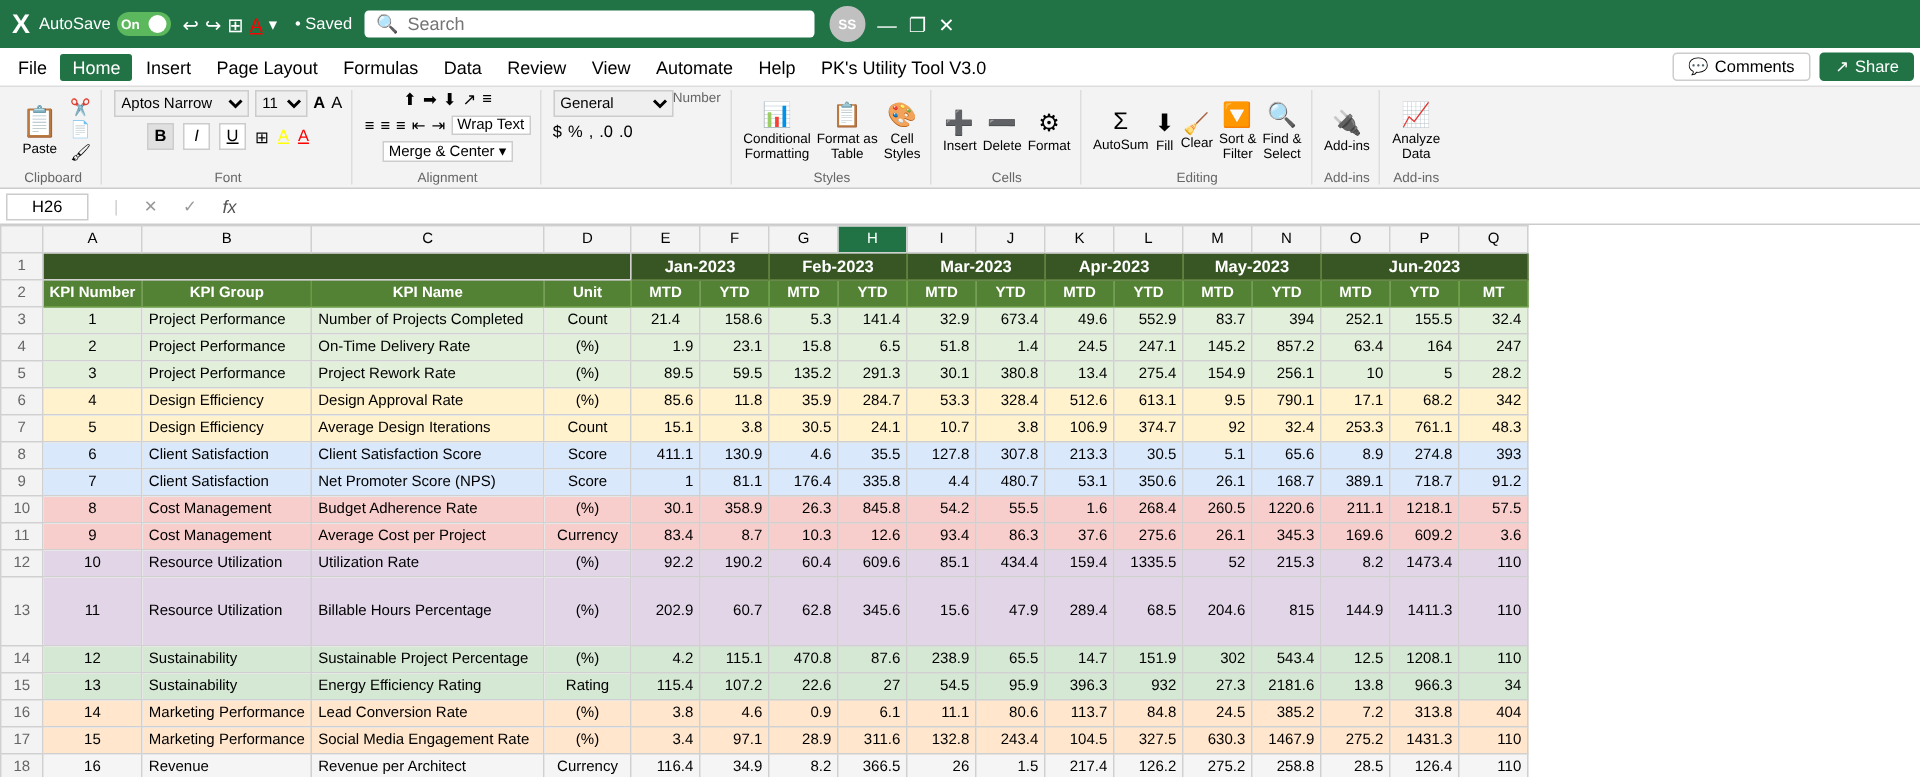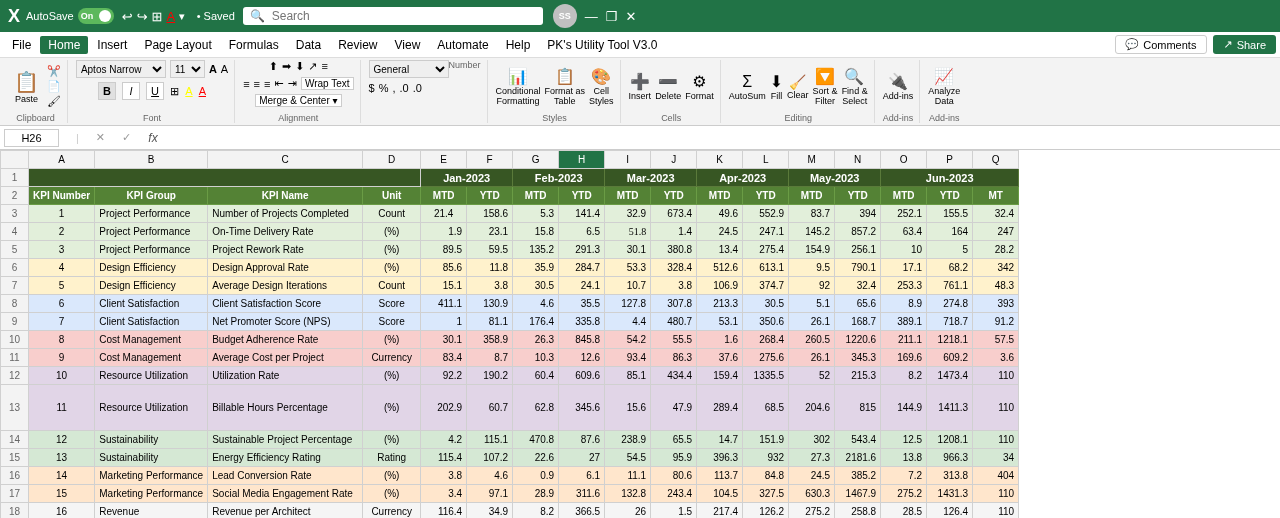--- a/index.html
+++ b/index.html
@@ -359,21 +359,21 @@
         <tr>
     <td style="background:#f3f3f3;text-align:center;border:1px solid #d0d0d0;font-size:10px;color:#666;height:18px;">4</td>
     <td style="text-align:center;padding:1px 4px;font-size:10px;border:1px solid #d0d0d0;background:#e2efda;overflow:hidden;text-overflow:ellipsis;white-space:nowrap;">2</td>
     <td style="padding:1px 4px;font-size:10px;border:1px solid #d0d0d0;background:#e2efda;overflow:hidden;text-overflow:ellipsis;white-space:nowrap;" title="Project Performance">Project Performance</td>
     <td style="padding:1px 4px;font-size:10px;border:1px solid #d0d0d0;background:#e2efda;overflow:hidden;text-overflow:ellipsis;white-space:nowrap;" title="On-Time Delivery Rate">On-Time Delivery Rate</td>
     <td style="text-align:center;padding:1px 4px;font-size:10px;border:1px solid #d0d0d0;background:#e2efda;overflow:hidden;text-overflow:ellipsis;white-space:nowrap;">(%)</td>
     <td style="text-align:right;padding:1px 4px;font-size:10px;border:1px solid #d0d0d0;background:#e2efda;">1.9</td>
     <td style="text-align:right;padding:1px 4px;font-size:10px;border:1px solid #d0d0d0;background:#e2efda;">23.1</td>
     <td style="text-align:right;padding:1px 4px;font-size:10px;border:1px solid #d0d0d0;background:#e2efda;">15.8</td>
     <td style="text-align:right;padding:1px 4px;font-size:10px;border:1px solid #d0d0d0;background:#e2efda;">6.5</td>
-    <td style="text-align:right;padding:1px 4px;font-size:10px;border:1px solid #d0d0d0;background:#e2efda;font-family:Liberation Serif, serif;">51.8</td>
+    <td style="text-align:right;padding:1px 4px;font-size:10px;border:1px solid #d0d0d0;background:#e2efda;">51.8</td>
     <td style="text-align:right;padding:1px 4px;font-size:10px;border:1px solid #d0d0d0;background:#e2efda;">1.4</td>
     <td style="text-align:right;padding:1px 4px;font-size:10px;border:1px solid #d0d0d0;background:#e2efda;">24.5</td>
     <td style="text-align:right;padding:1px 4px;font-size:10px;border:1px solid #d0d0d0;background:#e2efda;">247.1</td>
     <td style="text-align:right;padding:1px 4px;font-size:10px;border:1px solid #d0d0d0;background:#e2efda;">145.2</td>
     <td style="text-align:right;padding:1px 4px;font-size:10px;border:1px solid #d0d0d0;background:#e2efda;">857.2</td>
     <td style="text-align:right;padding:1px 4px;font-size:10px;border:1px solid #d0d0d0;background:#e2efda;">63.4</td>
     <td style="text-align:right;padding:1px 4px;font-size:10px;border:1px solid #d0d0d0;background:#e2efda;">164</td>
     <td style="text-align:right;padding:1px 4px;font-size:10px;border:1px solid #d0d0d0;background:#e2efda;">247</td>
   </tr>
         <tr>

